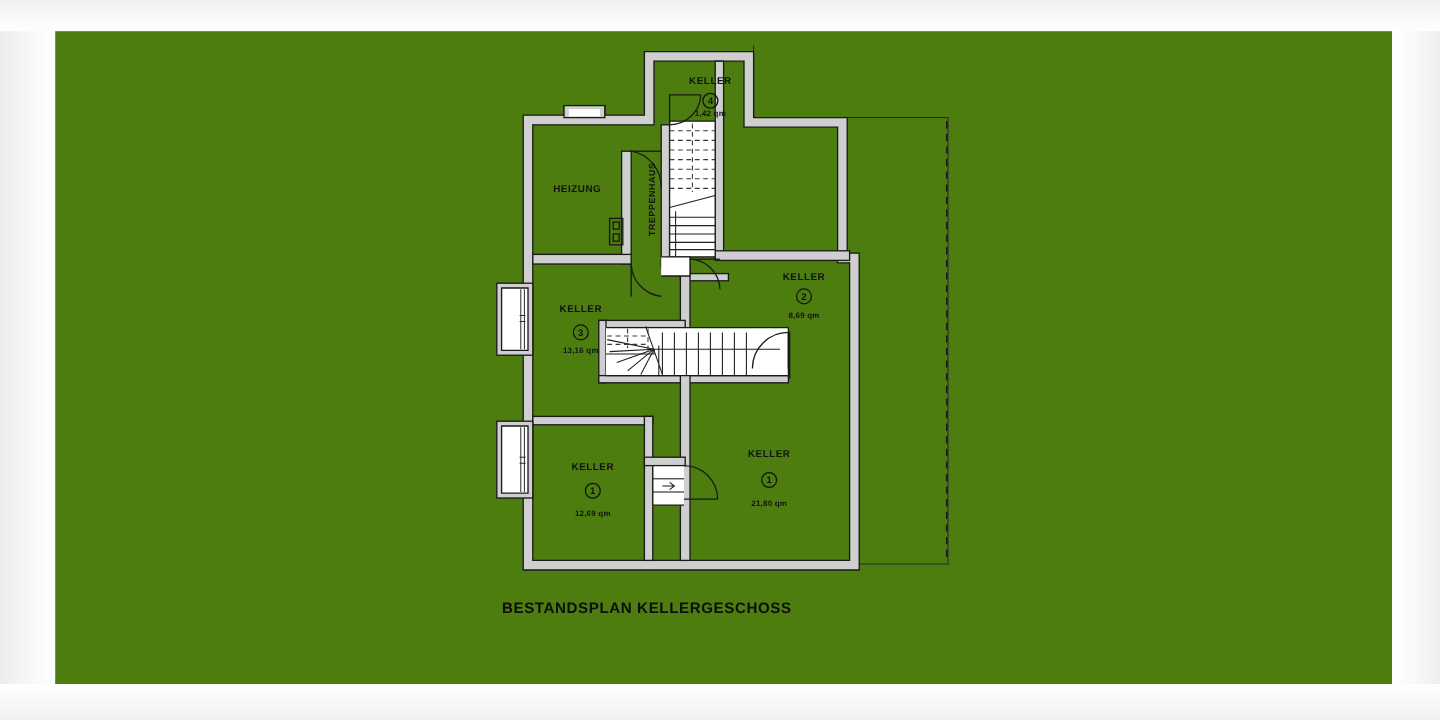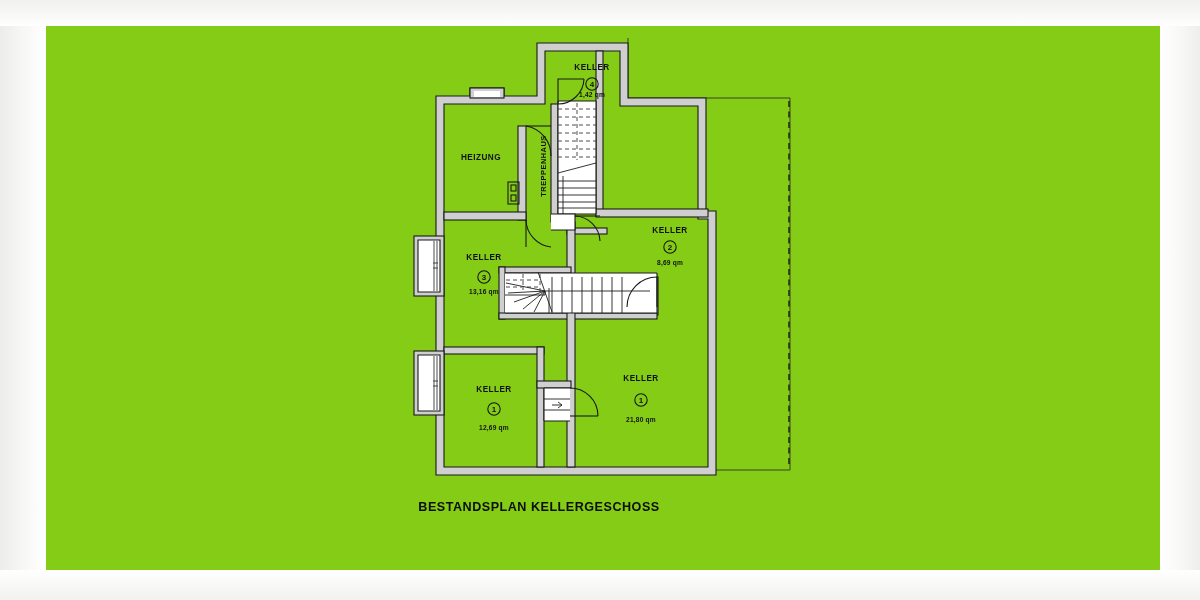--- a/index.html
+++ b/index.html
@@ -9,21 +9,21 @@
     background: #ffffff;
     width: 1200px;
     height: 600px;
     overflow: hidden;
     font-family: "Liberation Sans", sans-serif;
   }
   #plan-page {
     position: relative;
     width: 1200px;
     height: 600px;
-    background: #84cc16;
+    background: #4d7c0f;
   }
   
   .scan-edge-left {
     position: absolute;
     left: 0; top: 0;
     width: 46px; height: 600px;
     background: linear-gradient(to right, #ececea 0%, #f6f6f5 45%, #ffffff 100%);
     pointer-events: none;
   }
   .scan-edge-right {

